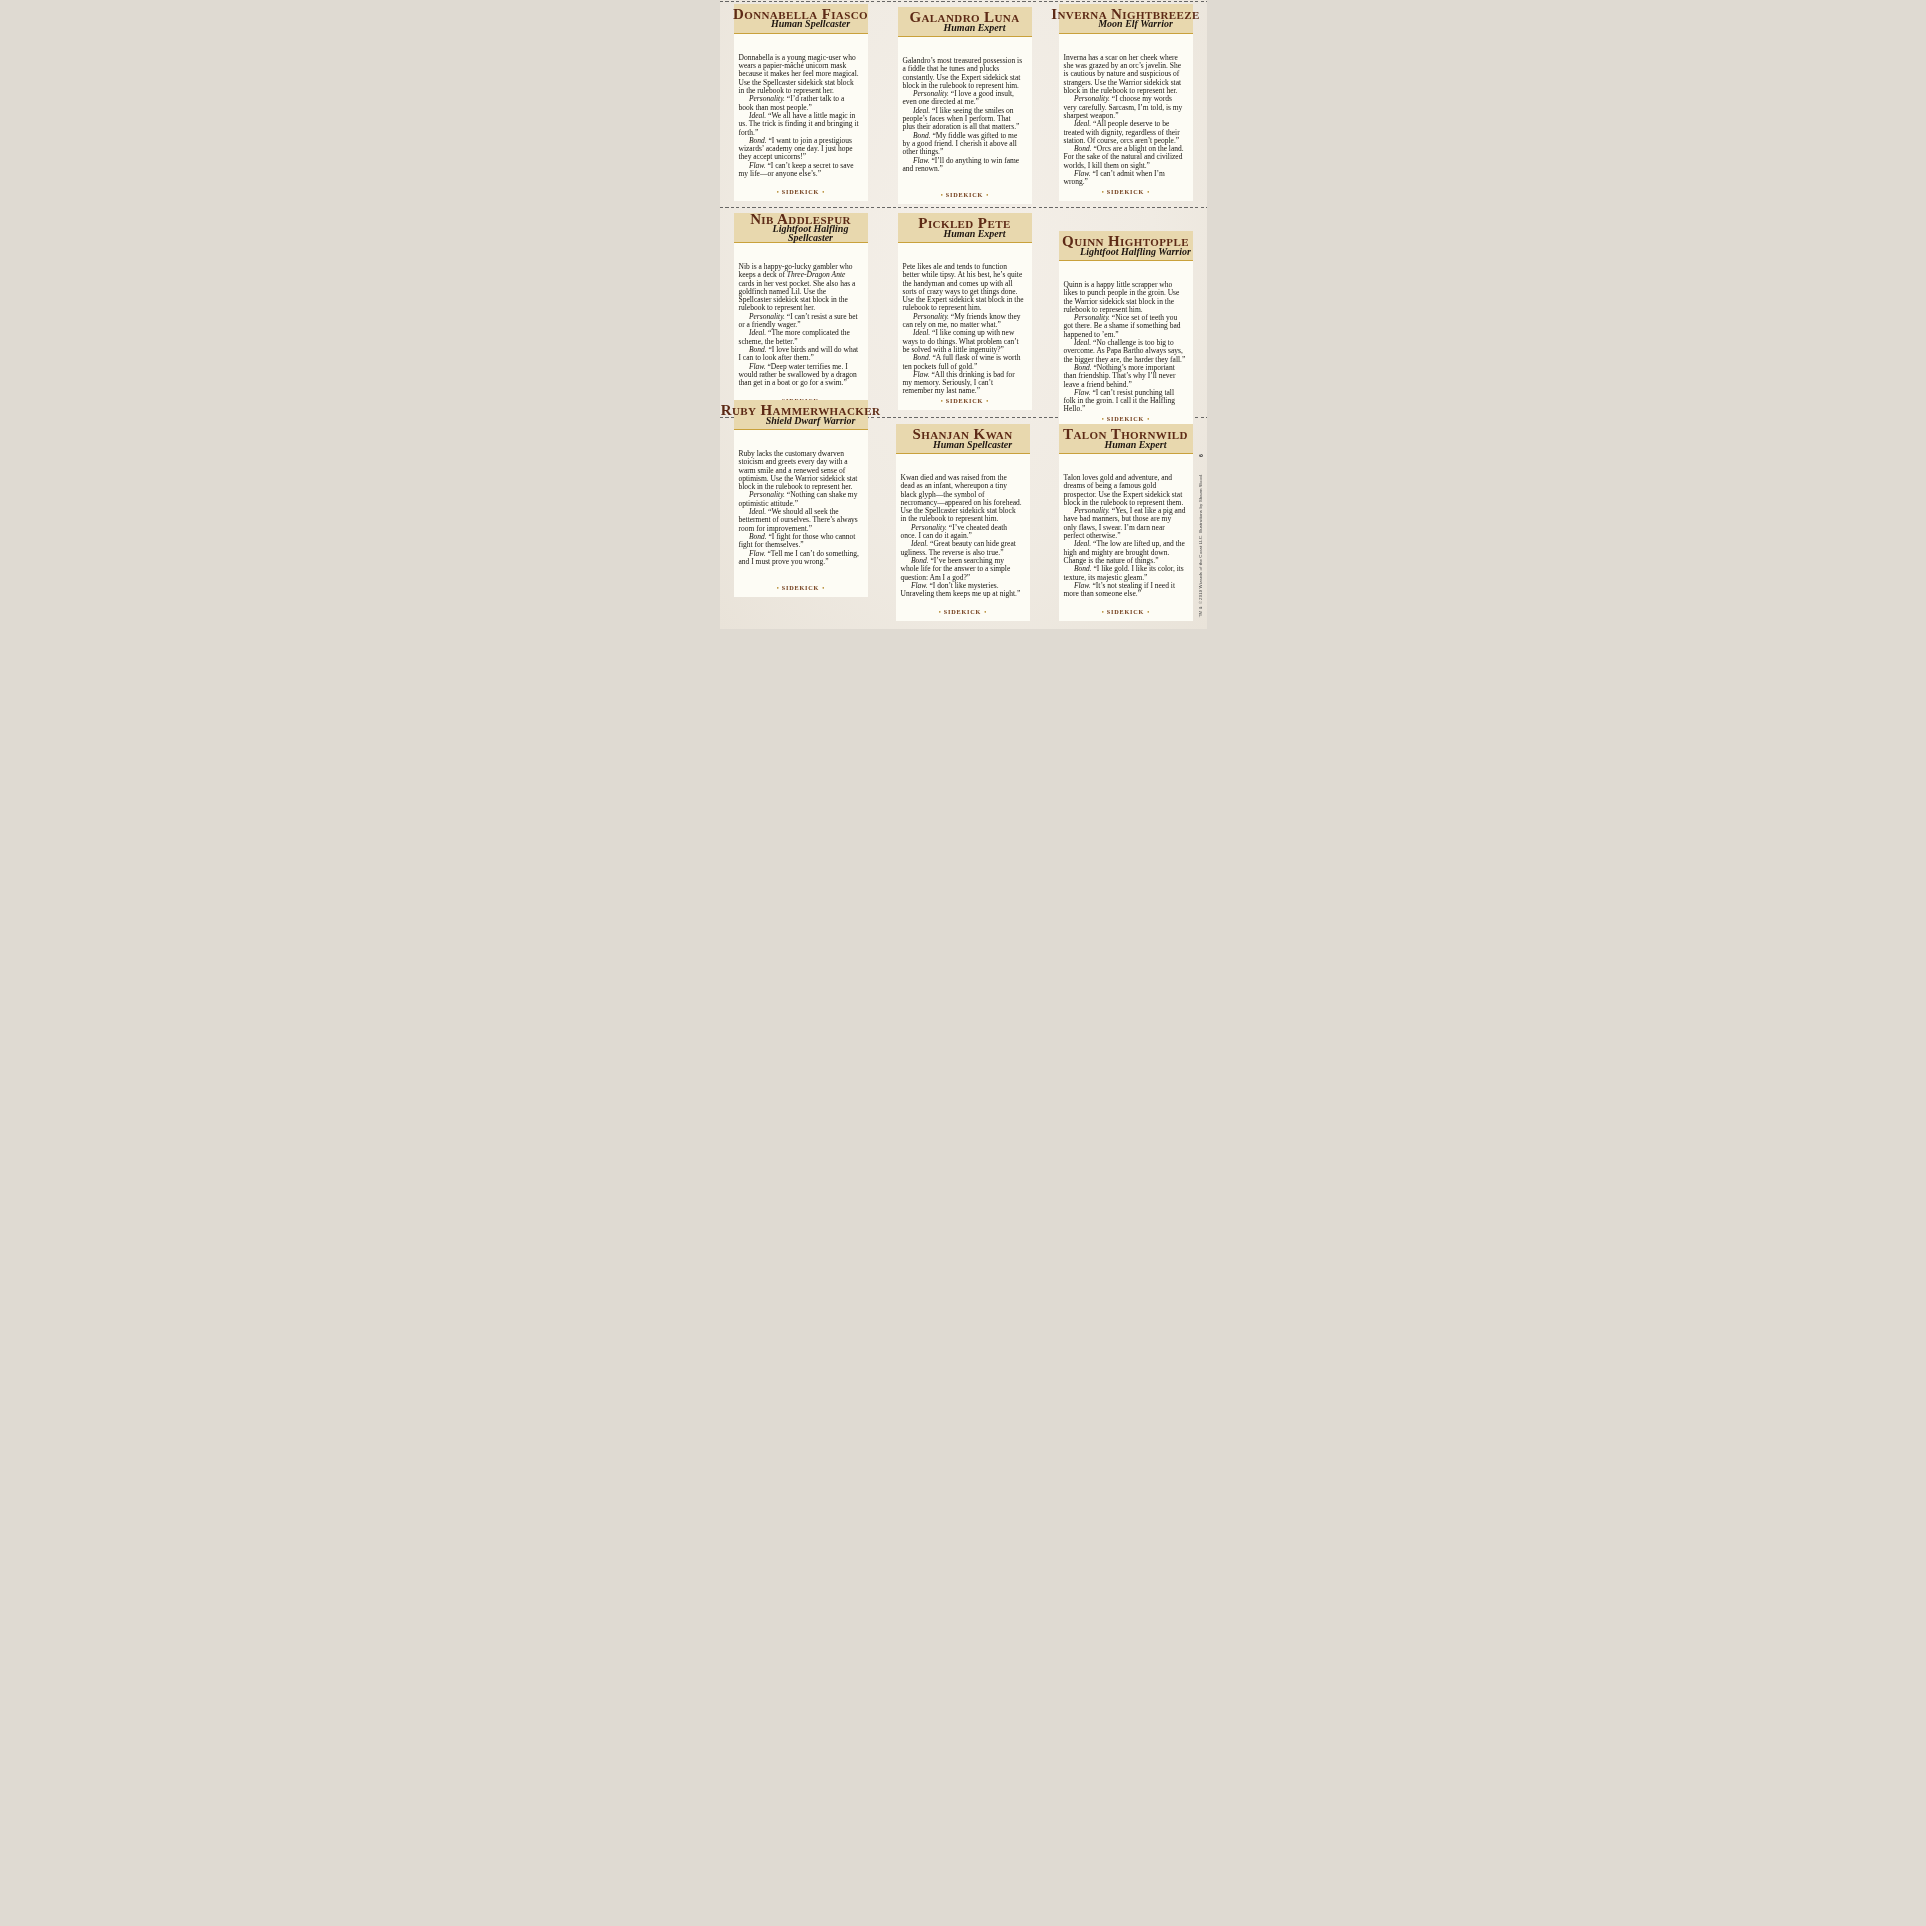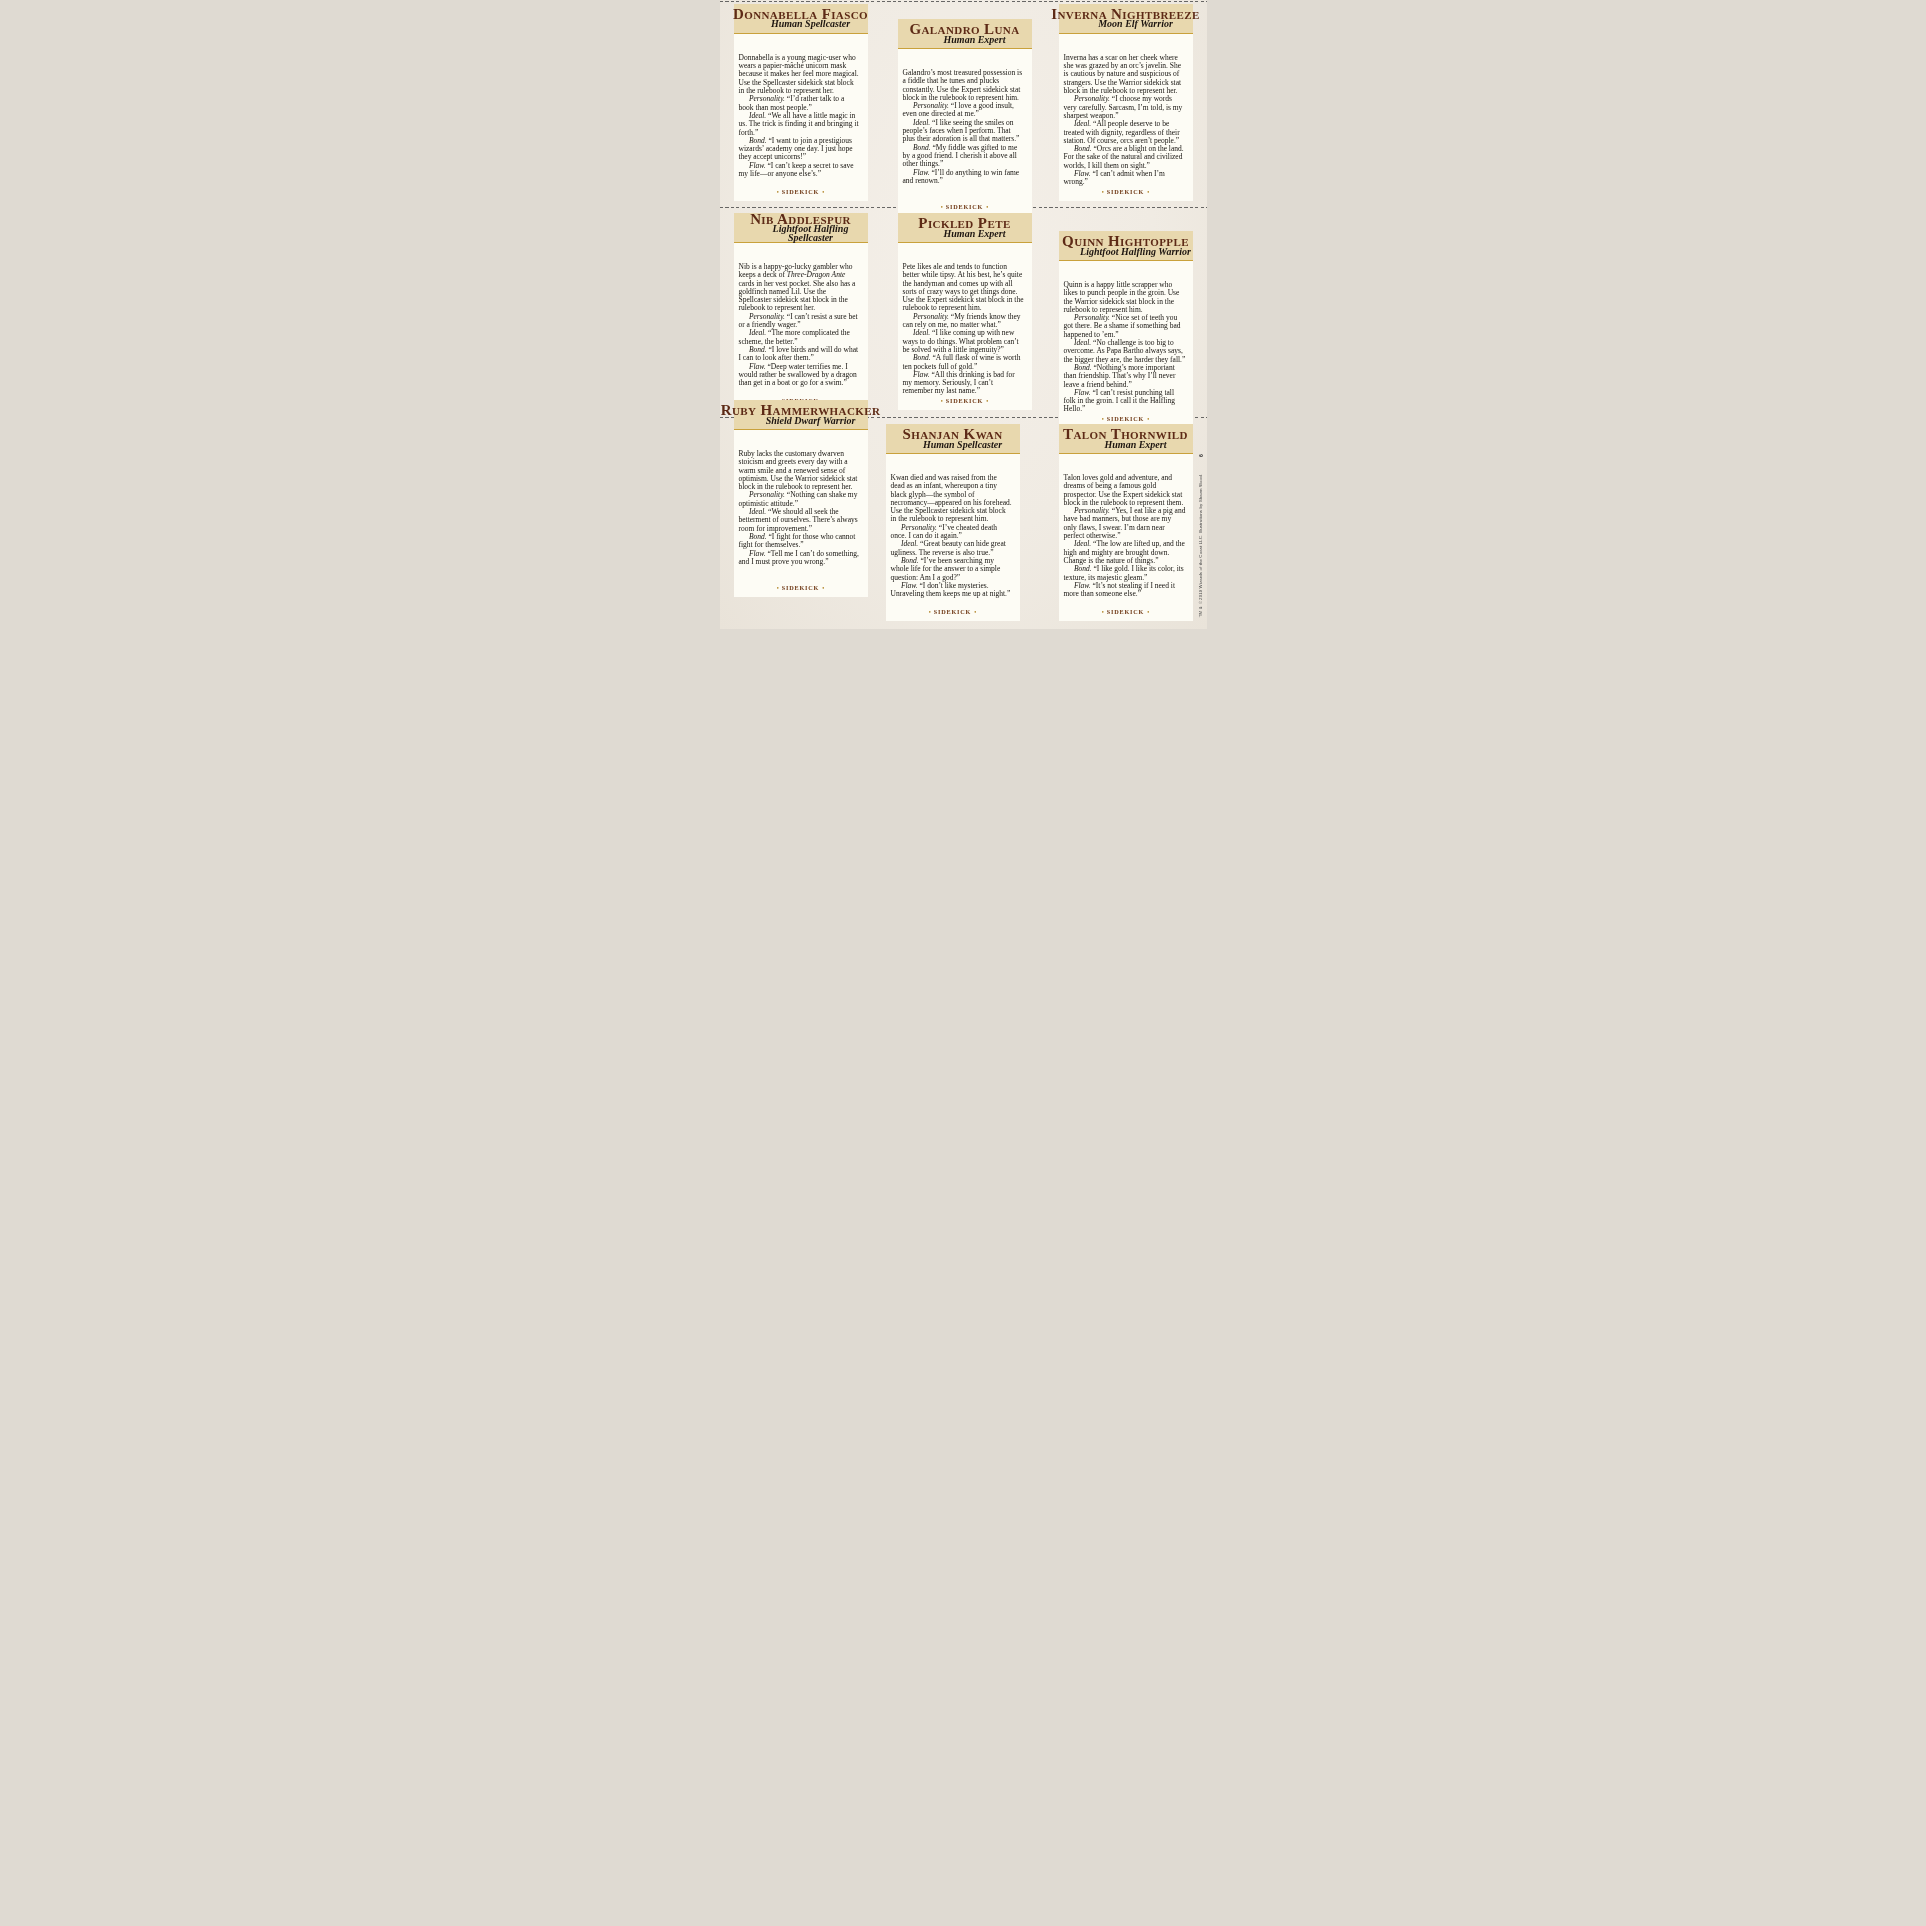--- a/index.html
+++ b/index.html
@@ -58,21 +58,21 @@
     <div class="body">
       <p class="intro">Donnabella is a young magic-user who wears a papier-mâché unicorn mask because it makes her feel more magical. Use the Spellcaster sidekick stat block in the rulebook to represent her.</p>
       <p class="trait"><span class="tl">Personality.</span> <span>“I’d rather talk to a book than most people.”</span></p>
       <p class="trait"><span class="tl">Ideal.</span> <span>“We all have a little magic in us. The trick is finding it and bringing it forth.”</span></p>
       <p class="trait"><span class="tl">Bond.</span> <span>“I want to join a prestigious wizards’ academy one day. I just hope they accept unicorns!”</span></p>
       <p class="trait"><span class="tl">Flaw.</span> <span>“I can’t keep a secret to save my life—or anyone else’s.”</span></p>
     </div>
     <div class="foot"><span class="dot">•</span><span>SIDEKICK</span><span class="dot">•</span></div>
   </section>
 
-  <section class="card" style="left:178px;top:19px">
+  <section class="card" style="left:178px;top:7px">
     <header class="head">
       <h2 class="title">Galandro Luna</h2>
       <div class="sub">Human Expert</div>
     </header>
     <div class="body">
       <p class="intro">Galandro’s most treasured possession is a fiddle that he tunes and plucks constantly. Use the Expert sidekick stat block in the rulebook to represent him.</p>
       <p class="trait"><span class="tl">Personality.</span> <span>“I love a good insult, even one directed at me.”</span></p>
       <p class="trait"><span class="tl">Ideal.</span> <span>“I like seeing the smiles on people’s faces when I perform. That plus their adoration is all that matters.”</span></p>
       <p class="trait"><span class="tl">Bond.</span> <span>“My fiddle was gifted to me by a good friend. I cherish it above all other things.”</span></p>
       <p class="trait"><span class="tl">Flaw.</span> <span>“I’ll do anything to win fame and renown.”</span></p>
@@ -148,21 +148,21 @@
     <div class="body">
       <p class="intro">Ruby lacks the customary dwarven stoicism and greets every day with a warm smile and a renewed sense of optimism. Use the Warrior sidekick stat block in the rulebook to represent her.</p>
       <p class="trait"><span class="tl">Personality.</span> <span>“Nothing can shake my optimistic attitude.”</span></p>
       <p class="trait"><span class="tl">Ideal.</span> <span>“We should all seek the betterment of ourselves. There’s always room for improvement.”</span></p>
       <p class="trait"><span class="tl">Bond.</span> <span>“I fight for those who cannot fight for themselves.”</span></p>
       <p class="trait"><span class="tl">Flaw.</span> <span>“Tell me I can’t do something, and I must prove you wrong.”</span></p>
     </div>
     <div class="foot"><span class="dot">•</span><span>SIDEKICK</span><span class="dot">•</span></div>
   </section>
 
-  <section class="card" style="left:166px;top:424px">
+  <section class="card" style="left:176px;top:424px">
     <header class="head">
       <h2 class="title">Shanjan Kwan</h2>
       <div class="sub">Human Spellcaster</div>
     </header>
     <div class="body">
       <p class="intro">Kwan died and was raised from the dead as an infant, whereupon a tiny black glyph—the symbol of necromancy—appeared on his forehead. Use the Spellcaster sidekick stat block in the rulebook to represent him.</p>
       <p class="trait"><span class="tl">Personality.</span> <span>“I’ve cheated death once. I can do it again.”</span></p>
       <p class="trait"><span class="tl">Ideal.</span> <span>“Great beauty can hide great ugliness. The reverse is also true.”</span></p>
       <p class="trait"><span class="tl">Bond.</span> <span>“I’ve been searching my whole life for the answer to a simple question: Am I a god?”</span></p>
       <p class="trait"><span class="tl">Flaw.</span> <span>“I don’t like mysteries. Unraveling them keeps me up at night.”</span></p>

